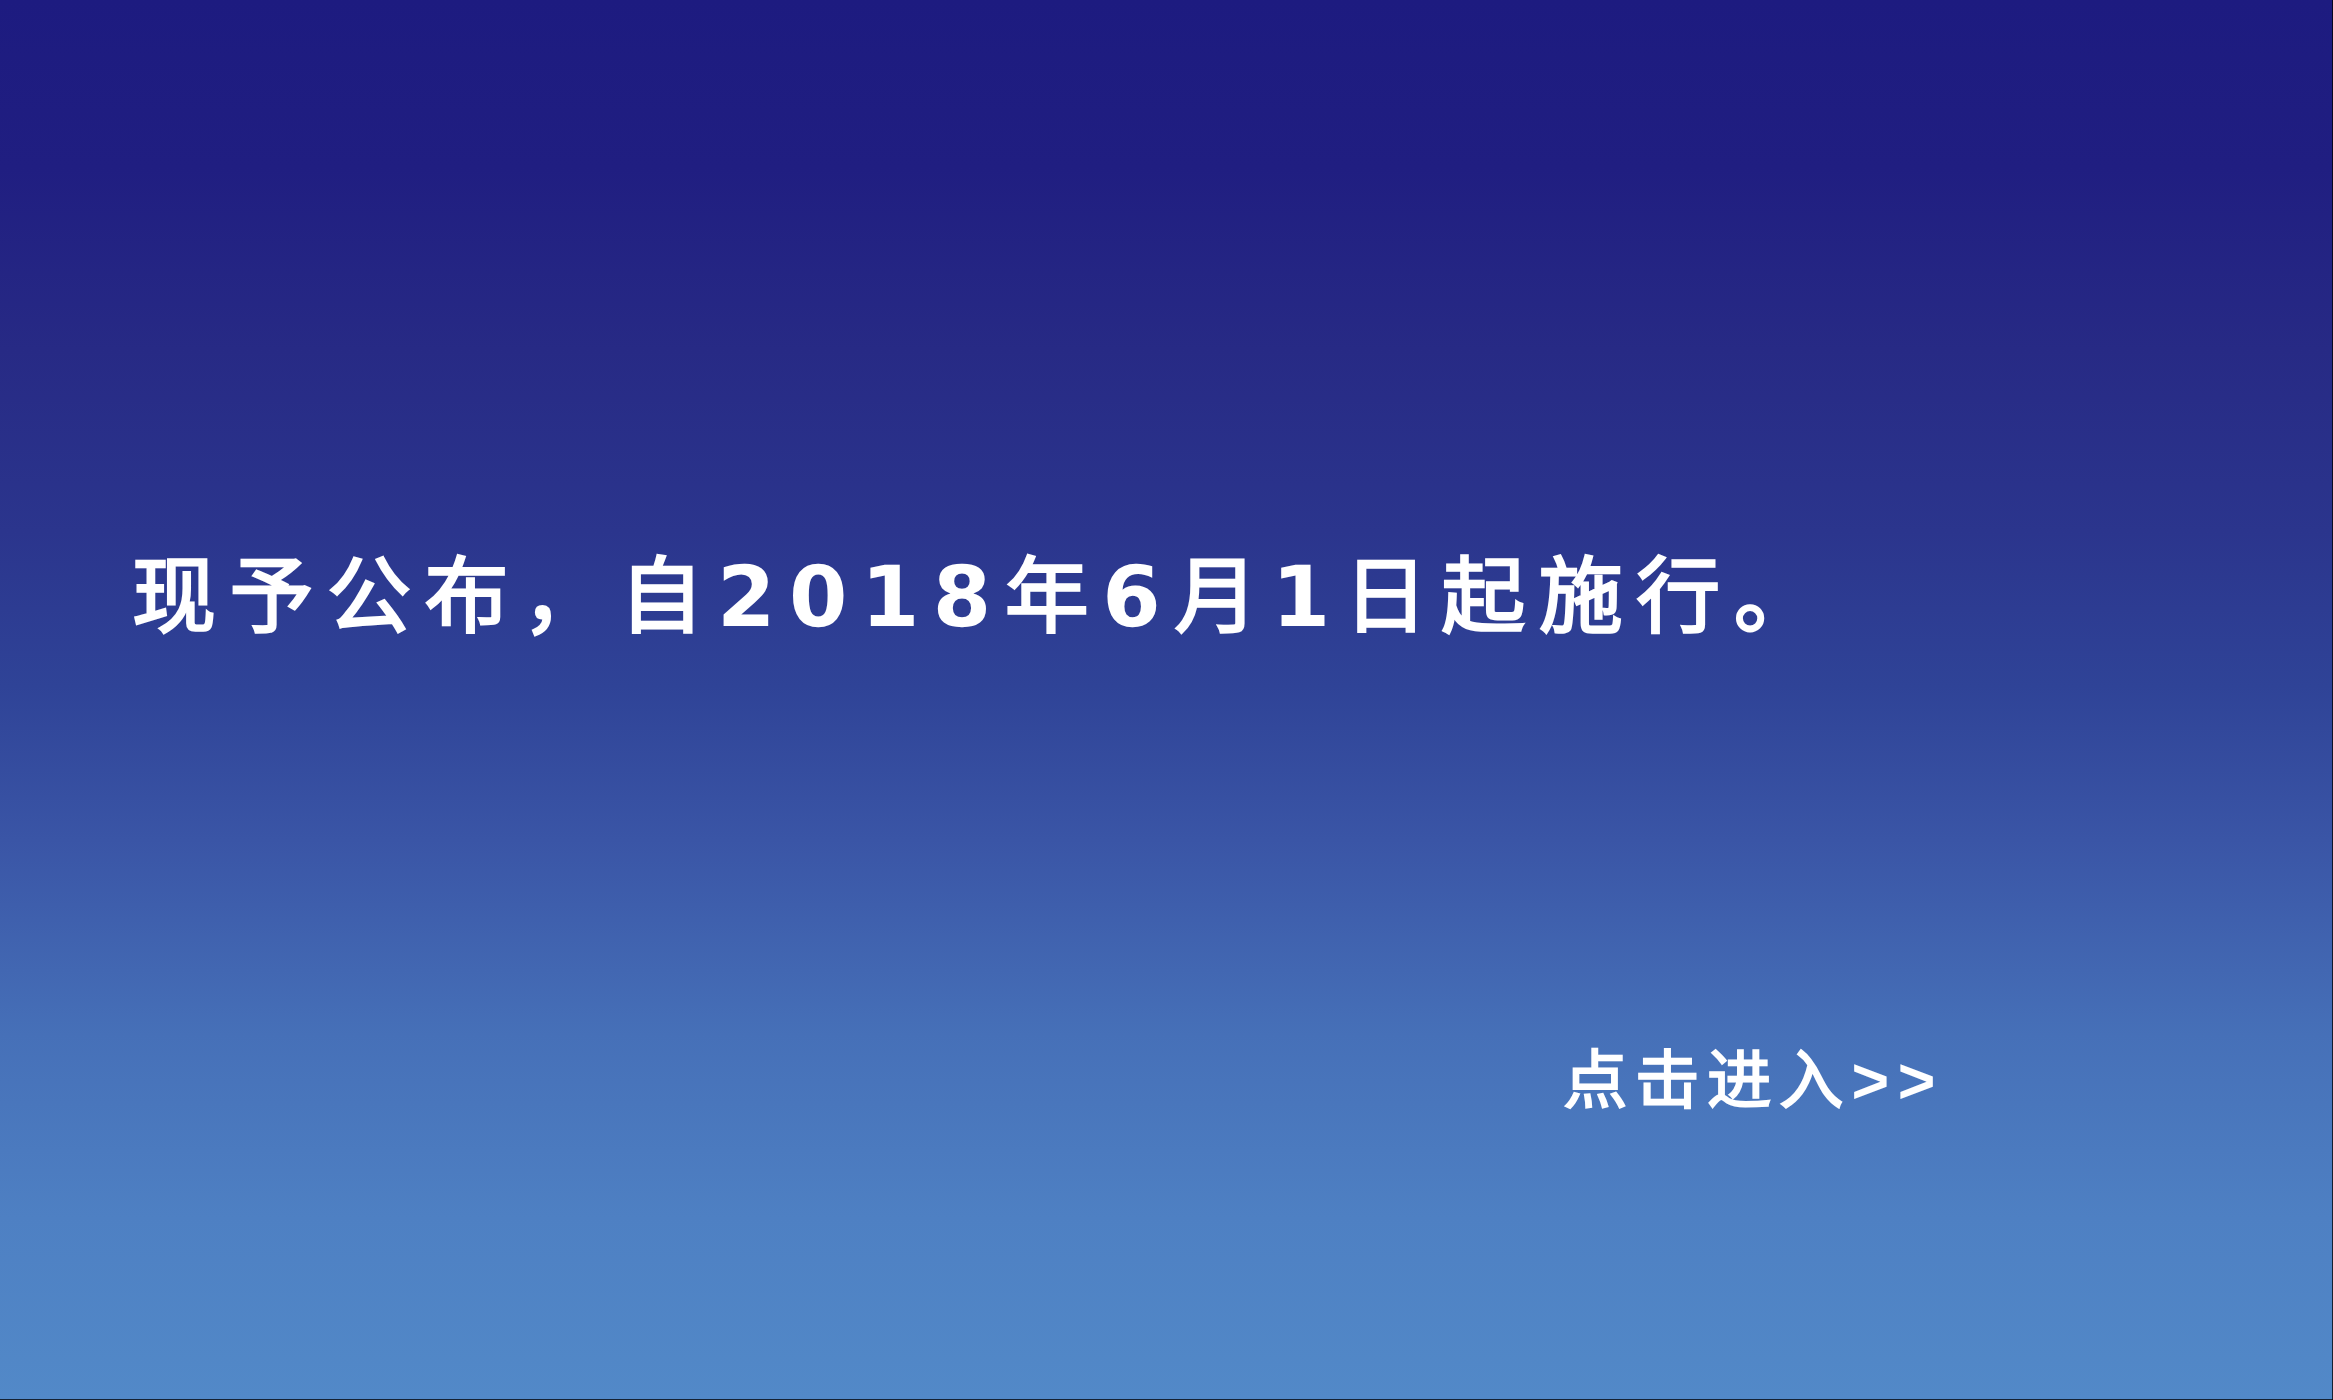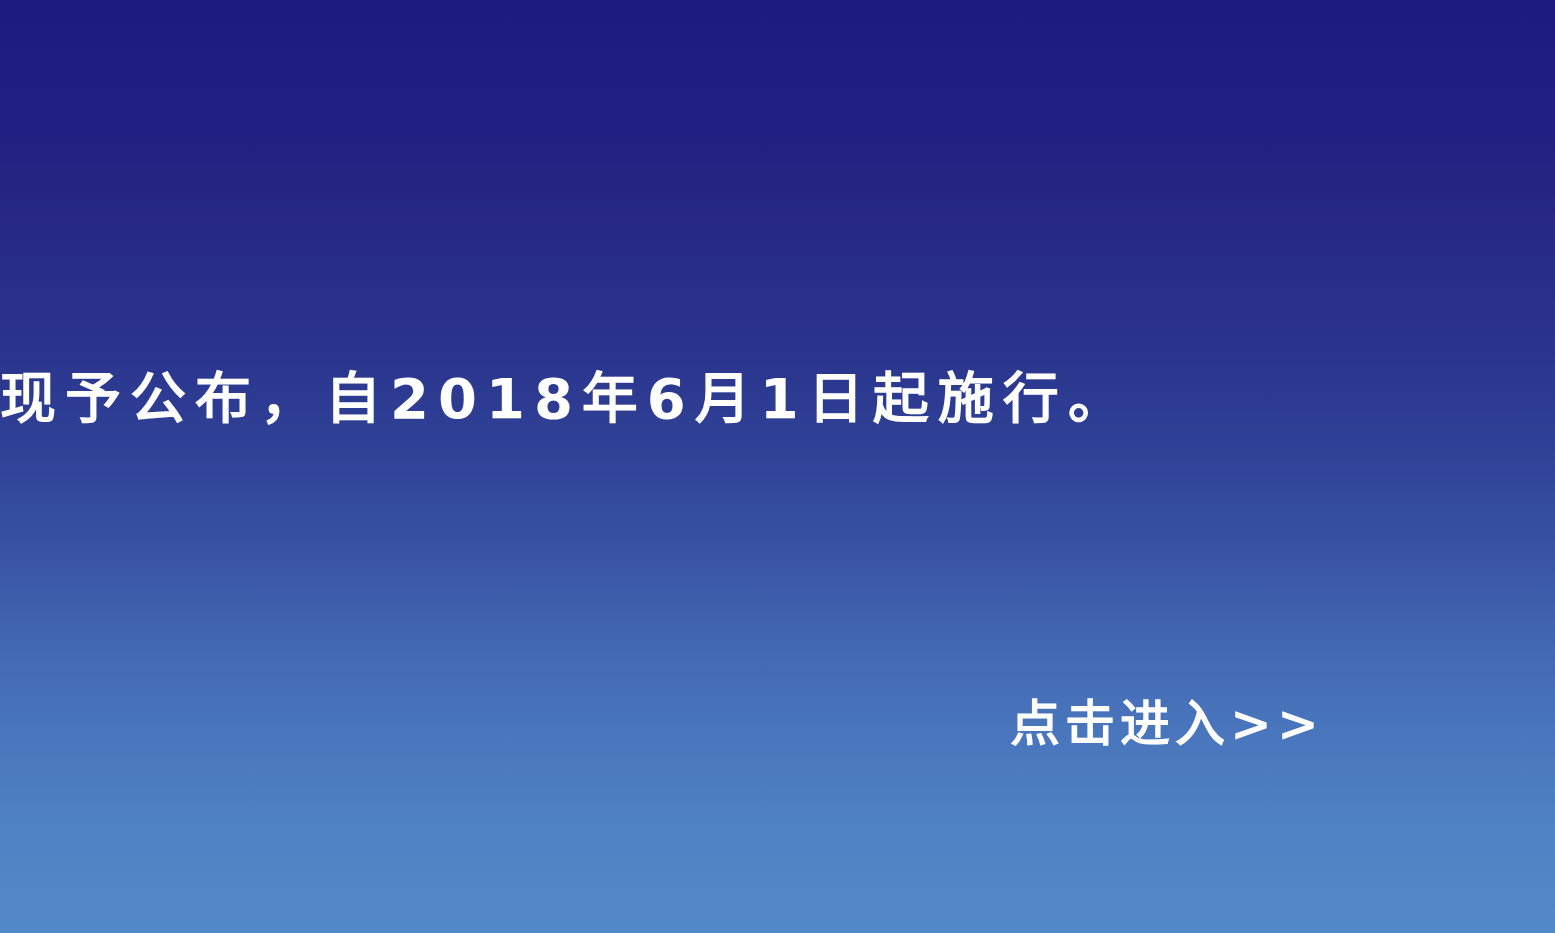--- a/index.html
+++ b/index.html
@@ -44,35 +44,36 @@
     letter-spacing: 9px;
     white-space: nowrap;
   }
 
   .headline-line {
     display: block;
     height: 126px;
   }
 
   .headline-line-1 { padding-left: 112px; }
-  .headline-line-2 { }
+  .headline-line-2 { padding-left: 88px; }
 
   
   .cta {
     position: absolute;
-    left: 1010px;
+    left: 1042px;
     top: 688px;
     color: #ffffff;
-    font-size: 50px;
+    font-size: 43px;
     font-weight: bold;
     letter-spacing: 5px;
     line-height: 72px;
     white-space: nowrap;
     cursor: pointer;
     user-select: none;
+    font-family: Liberation Mono, monospace;
   }
 </style>
 </head>
 <body>
 
 <div id="poster">
 
   <div class="headline">
     <span class="headline-line headline-line-2">现予公布，自2018年6月1日起施行。</span>
   </div>

